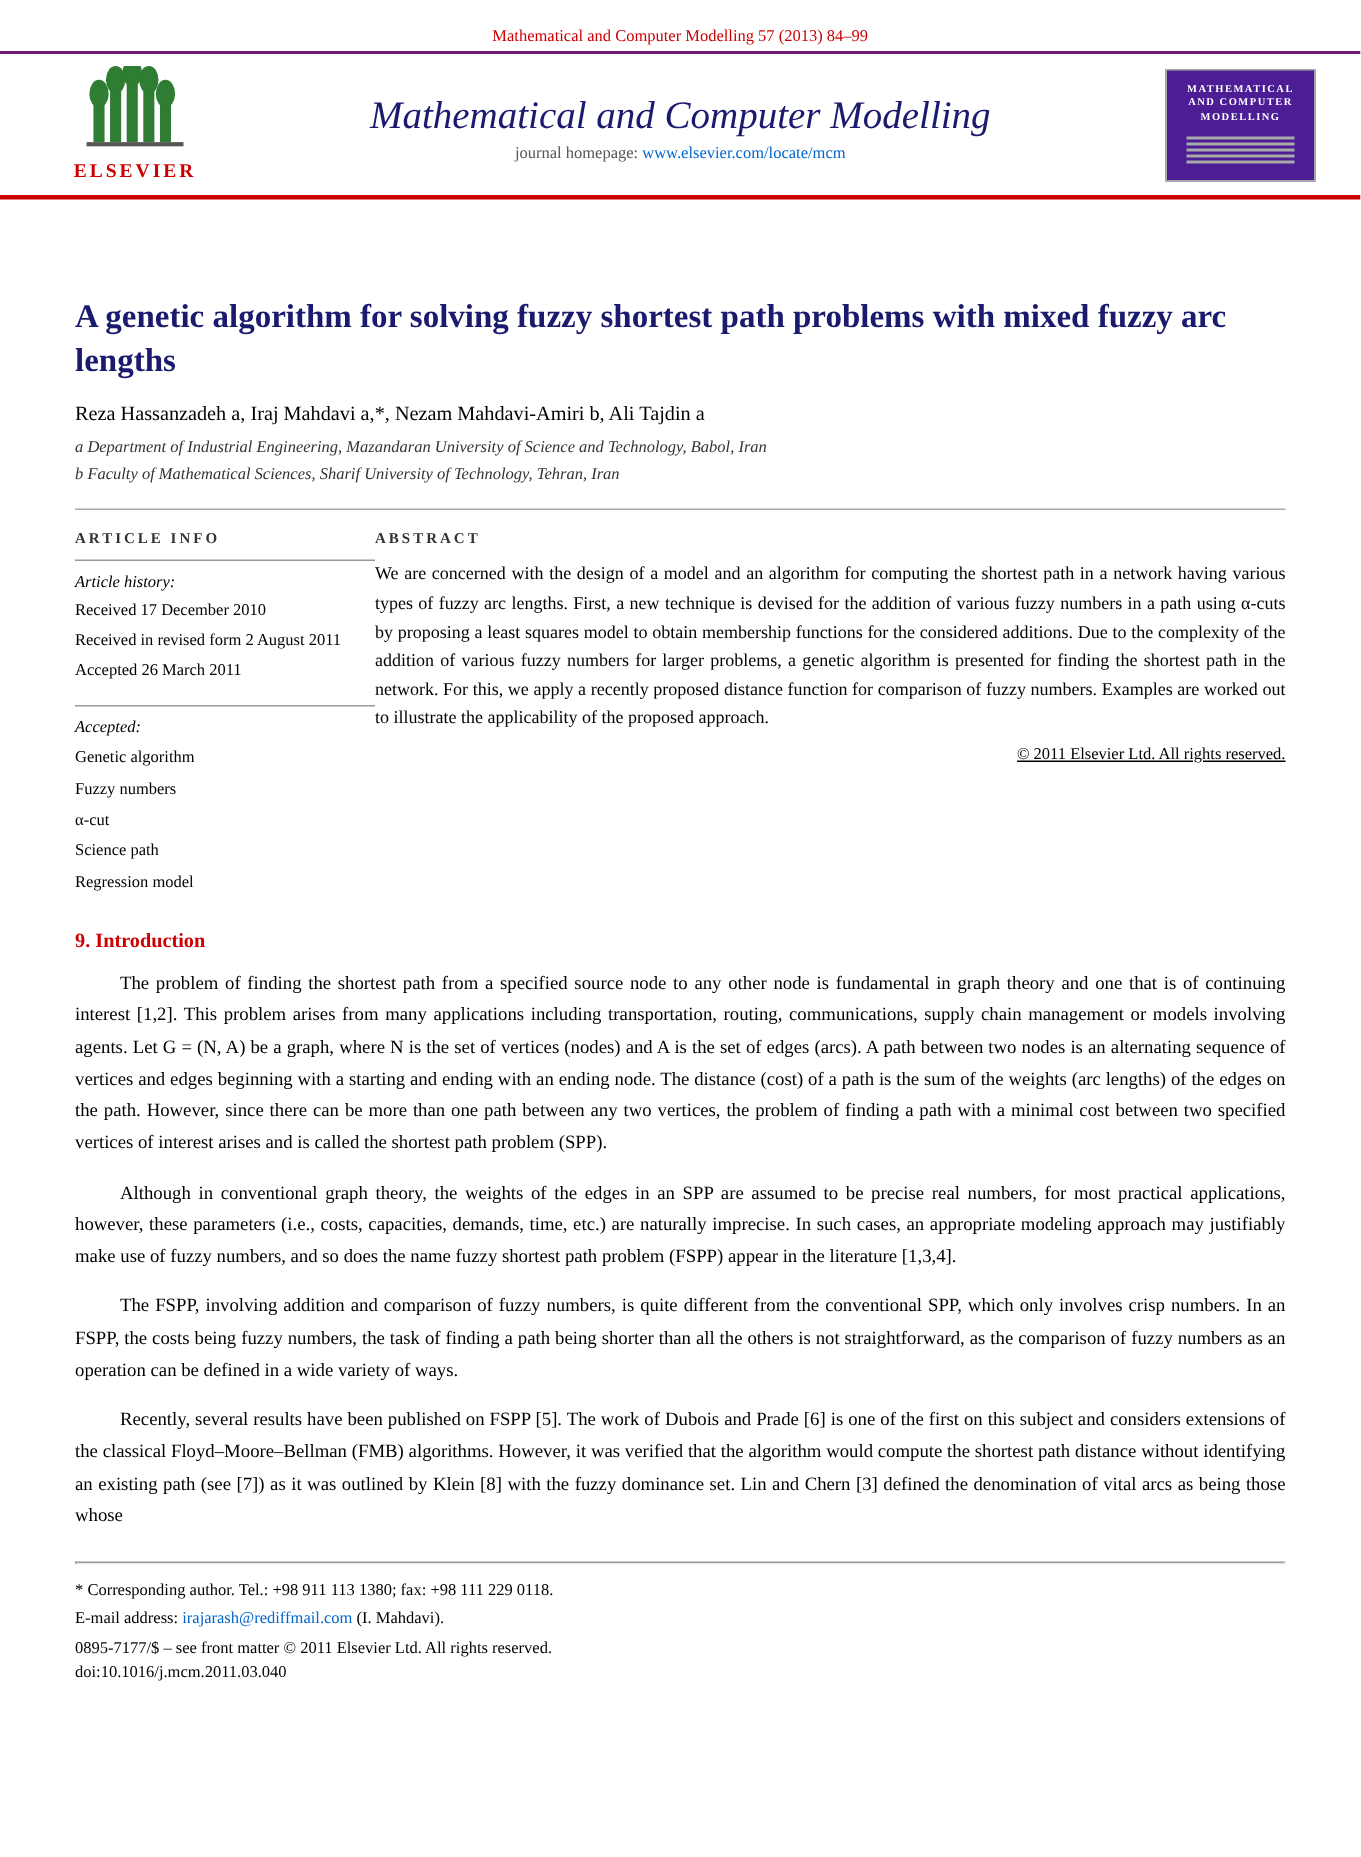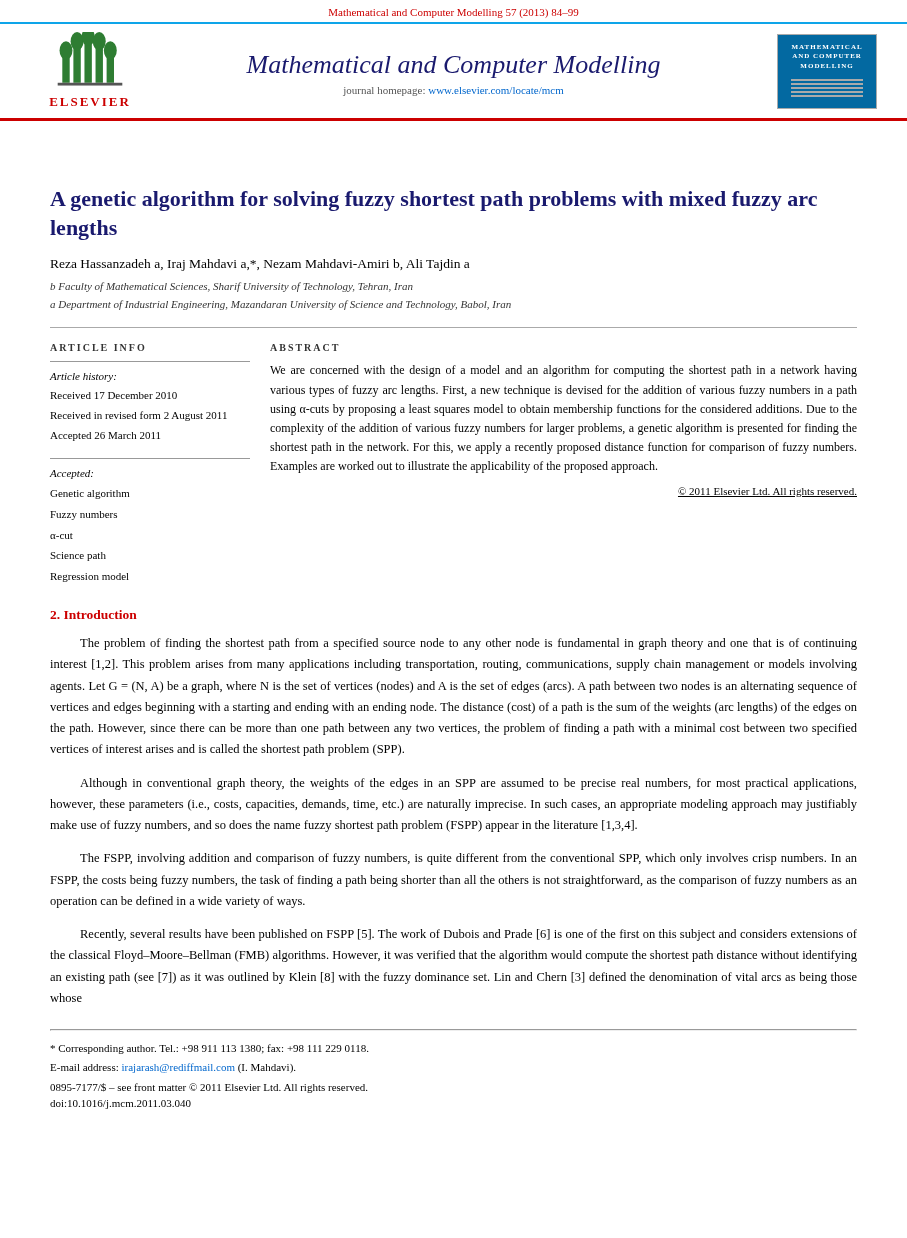--- a/index.html
+++ b/index.html
@@ -10,22 +10,22 @@
       color: #000;
       width: 907px;
       min-height: 1238px;
     }
 
     
     .journal-top-header {
       text-align: center;
       font-size: 11px;
       color: #c00;
-      padding: 6px 0 4px;
-      border-bottom: 2px solid #0ea5e9;
+      padding: 18px 0 4px;
+      border-bottom: 2px solid #701a75;
     }
 
     
     .elsevier-banner {
       display: flex;
       align-items: center;
       justify-content: space-between;
       padding: 8px 30px;
       border-bottom: 3px solid #c00;
       background: #fff;
@@ -73,21 +73,21 @@
     .journal-logo-box {
       width: 120px;
       display: flex;
       align-items: center;
       justify-content: flex-end;
     }
     .journal-logo-img {
       width: 100px;
       height: 75px;
       border: 1px solid #aaa;
-      background: #0369a1;
+      background: #4c1d95;
       display: flex;
       flex-direction: column;
       align-items: center;
       justify-content: center;
       padding: 4px;
     }
     .journal-logo-img .logo-title {
       color: #fff;
       font-size: 7px;
       text-transform: uppercase;
@@ -140,21 +140,20 @@
     
     .divider {
       border: none;
       border-top: 1px solid #aaa;
       margin: 10px 0;
     }
 
     
     .two-col {
       display: flex;
-      gap: 20px;
       margin-top: 14px;
     }
 
     .article-info {
       width: 200px;
       min-width: 200px;
     }
 
     .article-info-title {
       font-size: 10px;
@@ -317,22 +316,22 @@
 
 <div class="main-content">
 
   <div class="paper-title">A genetic algorithm for solving fuzzy shortest path problems with mixed fuzzy arc lengths</div>
 
   <div class="authors">
     <span>Reza Hassanzadeh a, Iraj Mahdavi a,*, Nezam Mahdavi-Amiri b, Ali Tajdin a</span>
   </div>
 
   <div class="affiliations">
+    <div>a Department of Industrial Engineering, Mazandaran University of Science and Technology, Babol, Iran</div>
     <div>b Faculty of Mathematical Sciences, Sharif University of Technology, Tehran, Iran</div>
-    <div>a Department of Industrial Engineering, Mazandaran University of Science and Technology, Babol, Iran</div>
   </div>
 
   <hr class="divider">
 
   <div class="two-col">
 
     <div class="article-info">
       <div class="article-info-title">ARTICLE INFO</div>
       <hr class="info-divider">
 
@@ -355,21 +354,21 @@
       </div>
     </div>
 
     <div class="abstract-col">
       <div class="abstract-title">ABSTRACT</div>
       <div class="abstract-text">We are concerned with the design of a model and an algorithm for computing the shortest path in a network having various types of fuzzy arc lengths. First, a new technique is devised for the addition of various fuzzy numbers in a path using α-cuts by proposing a least squares model to obtain membership functions for the considered additions. Due to the complexity of the addition of various fuzzy numbers for larger problems, a genetic algorithm is presented for finding the shortest path in the network. For this, we apply a recently proposed distance function for comparison of fuzzy numbers. Examples are worked out to illustrate the applicability of the proposed approach.</div>
       <div class="copyright-line">© 2011 Elsevier Ltd. All rights reserved.</div>
     </div>
   </div>
 
-  <div class="section-title">2.   Introduction</div>
+  <div class="section-title">9.   Introduction</div>
 
   <div class="body-text">The problem of finding the shortest path from a specified source node to any other node is fundamental in graph theory and one that is of continuing interest [1,2]. This problem arises from many applications including transportation, routing, communications, supply chain management or models involving agents. Let G = (N, A) be a graph, where N is the set of vertices (nodes) and A is the set of edges (arcs). A path between two nodes is an alternating sequence of vertices and edges beginning with a starting and ending with an ending node. The distance (cost) of a path is the sum of the weights (arc lengths) of the edges on the path. However, since there can be more than one path between any two vertices, the problem of finding a path with a minimal cost between two specified vertices of interest arises and is called the shortest path problem (SPP).</div>
 
   <div class="body-text">Although in conventional graph theory, the weights of the edges in an SPP are assumed to be precise real numbers, for most practical applications, however, these parameters (i.e., costs, capacities, demands, time, etc.) are naturally imprecise. In such cases, an appropriate modeling approach may justifiably make use of fuzzy numbers, and so does the name fuzzy shortest path problem (FSPP) appear in the literature [1,3,4].</div>
 
   <div class="body-text">The FSPP, involving addition and comparison of fuzzy numbers, is quite different from the conventional SPP, which only involves crisp numbers. In an FSPP, the costs being fuzzy numbers, the task of finding a path being shorter than all the others is not straightforward, as the comparison of fuzzy numbers as an operation can be defined in a wide variety of ways.</div>
 
   <div class="body-text">Recently, several results have been published on FSPP [5]. The work of Dubois and Prade [6] is one of the first on this subject and considers extensions of the classical Floyd–Moore–Bellman (FMB) algorithms. However, it was verified that the algorithm would compute the shortest path distance without identifying an existing path (see [7]) as it was outlined by Klein [8] with the fuzzy dominance set. Lin and Chern [3] defined the denomination of vital arcs as being those whose</div>
 
   <hr class="footnote-divider">

